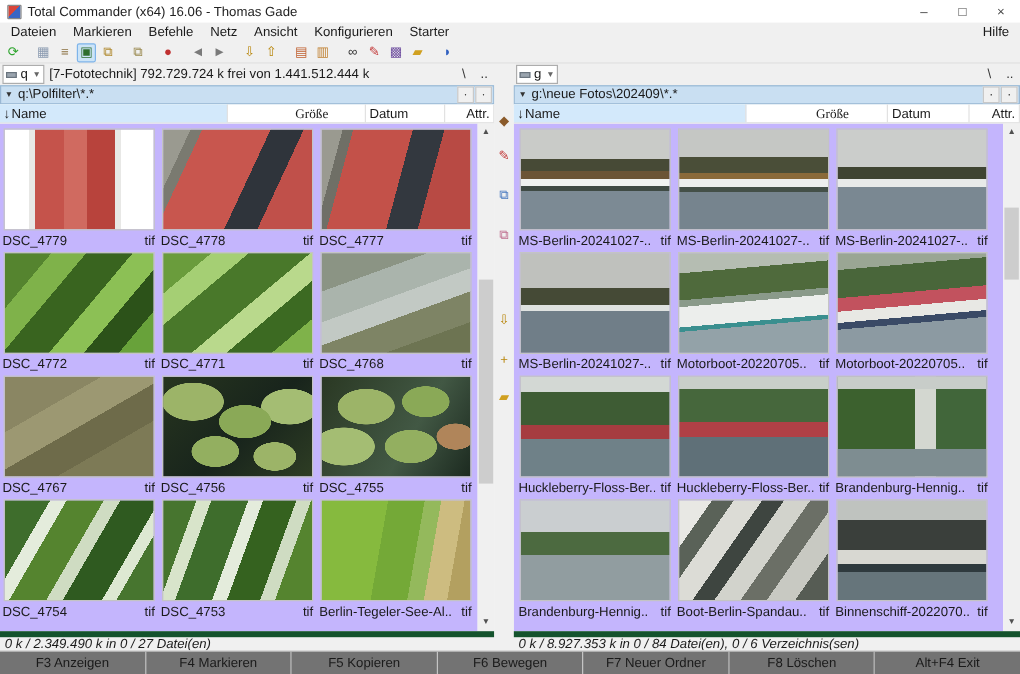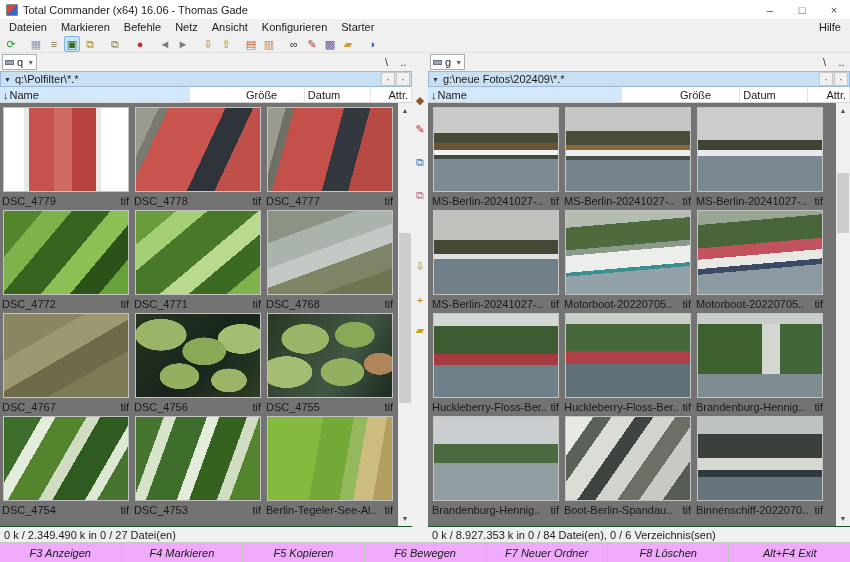--- a/index.html
+++ b/index.html
@@ -42,47 +42,47 @@
   .sq-btn{width:17px;height:16px;display:flex;align-items:center;justify-content:center;color:#333;}
   .path-row{height:16px;display:flex;align-items:center;background:#c9dff2;border:1px solid #9ab8d4;padding-left:3px;flex:0 0 auto;}
   .path-arrow{font-size:7px;color:#333;margin-right:4px;}
   .path-text{white-space:nowrap;overflow:hidden;}
   .path-btns{margin-left:auto;display:flex;}
   .dot-btn{width:14px;height:14px;display:flex;align-items:center;justify-content:center;color:#333;background:#f0f0f0;border:1px solid #c8c8c8;margin-right:1px;font-size:10px;}
   .hdr-row{height:16px;display:flex;background:#ffffff;border-bottom:1px solid #d5d5d5;flex:0 0 auto;}
   .hdr-cell{display:flex;align-items:center;padding:0 3px;border-right:1px solid #e2e2e2;white-space:nowrap;}
   .hdr-name{width:46%;background:#d3e9fb;}
   .hdr-erw{width:13%;margin-top:35px;}
-  .hdr-size{width:15%;}
+  .hdr-size{width:15%;font-family:Liberation Serif, serif;}
   .hdr-date{width:16%;}
   .hdr-attr{flex:1;justify-content:flex-end;}
   .sort-arrow{font-weight:bold;margin-right:1px;}
   .pane-body{flex:1 1 auto;display:flex;overflow:hidden;background:#ffffff;}
-  .grid{flex:1 1 auto;display:flex;flex-wrap:wrap;align-content:flex-start;overflow:hidden;background:#737373;padding-top:2px;}
+  .grid{flex:1 1 auto;display:flex;flex-wrap:wrap;align-content:flex-start;overflow:hidden;background:#c4b5fd;padding-top:2px;}
   .cell{width:132px;height:103px;display:flex;flex-direction:column;}
   .thumb-wrap{height:89px;display:flex;align-items:center;justify-content:center;}
   .thumb{width:126px;height:85px;border:1px solid #c4c4c4;background:#ddd;}
   .lab{height:14px;display:flex;align-items:center;padding:0 3px 0 2px;}
   .fname{flex:1;white-space:nowrap;overflow:hidden;}
   .fext{margin-left:4px;}
   
   .vscroll{width:14px;background:#f0f0f0;display:flex;flex-direction:column;flex:0 0 auto;}
   .scr-btn{height:15px;display:flex;align-items:center;justify-content:center;color:#505050;font-size:7px;}
   .scr-track{flex:1;position:relative;}
   .scr-thumb{position:absolute;left:1px;right:1px;background:#cdcdcd;}
   
   .mid-icon{width:15px;height:15px;display:flex;align-items:center;justify-content:center;font-size:11px;flex:0 0 auto;}
   
-  .status-row{height:16px;background:#f0f0f0;border-top:1px solid #14532d;display:flex;align-items:center;padding-left:4px;white-space:nowrap;flex:0 0 auto;}
+  .status-row{height:16px;background:#f0f0f0;border-top:5px solid #14532d;display:flex;align-items:center;padding-left:4px;white-space:nowrap;flex:0 0 auto;font-style:italic;}
   .cmd-row{height:19px;background:#f0f0f0;display:flex;align-items:center;border-top:1px solid #dcdcdc;flex:0 0 auto;}
   .cmd-prompt{margin-left:240px;margin-right:4px;white-space:nowrap;}
   .cmd-input{flex:1;height:15px;border:1px solid #adadad;background:#fff;font:inherit;padding:0 3px;outline:none;}
   .cmd-arrow{width:16px;text-align:center;color:#888;font-size:7px;}
   .fnbar{height:20px;display:flex;border-top:1px solid #c8c8c8;background:#f0f0f0;flex:0 0 auto;}
-  .fn-btn{flex:1;display:flex;align-items:center;justify-content:center;border-right:1px solid #c4c4c4;background:#f0abfc;white-space:nowrap;font-style:italic;}
+  .fn-btn{flex:1;display:flex;align-items:center;justify-content:center;border-right:1px solid #c4c4c4;background:#737373;white-space:nowrap;}
   .fn-btn:last-child{border-right:none;}
 </style>
 </head>
 <body>
 
 <div class="window">
 
   <div class="titlebar">
     <span class="app-icon"></span>
     <span class="title-text">Total Commander (x64) 16.06 - Thomas Gade</span>
@@ -137,20 +137,21 @@
 
   <div class="panes">
 
     <div class="pane left">
       <div class="drive-row">
         <span class="drive-combo">
           <span class="drive-disk"></span>
           <span class="drive-letter">q</span>
           <span class="combo-arrow">▼</span>
         </span>
+        <span class="drive-info">[7-Fototechnik]  792.729.724 k frei von 1.441.512.444 k</span>
         <span class="drive-btns">
           <span class="sq-btn">\</span>
           <span class="sq-btn">..</span>
         </span>
       </div>
       <div class="path-row">
         <span class="path-arrow">▼</span>
         <span class="path-text">q:\Polfilter\*.*</span>
         <span class="path-btns">
           <span class="dot-btn">·</span>

